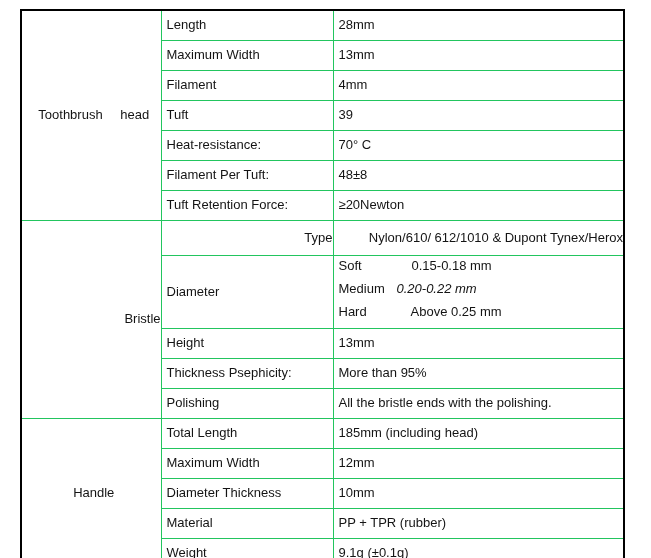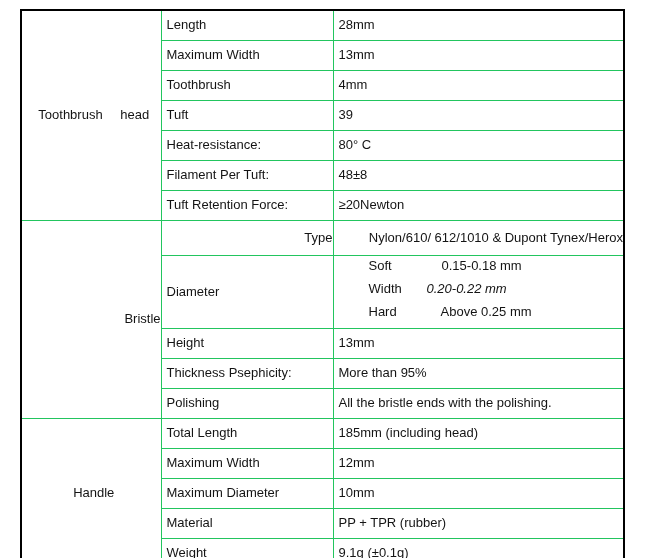--- a/index.html
+++ b/index.html
@@ -44,21 +44,21 @@
   }
   td.section-cell.wide-words {
     word-spacing: 14px;
     margin-left: 35px;
   }
   tr.r-std  td { height: 29px; }
   tr.r-type td { height: 34px; text-align: right; }
   tr.r-diam td { height: 72px; }
   td.diam-cell { vertical-align: middle; }
   .diam-line { display: flex; align-items: baseline; height: 23px; }
-  .diam-grade { display: inline-block; width: 58px; flex: 0 0 58px; margin-left: 30px; }
+  .diam-grade { display: inline-block; width: 58px; flex: 0 0 58px; }
   .diam-val-0 { margin-left: 15px; }
   .diam-val-1 { margin-left: 0; font-style: italic; }
   .diam-val-2 { margin-left: 14px; }
 </style>
 </head>
 <body>
 
 <div class="stage">
   <table class="spec">
     <colgroup>
@@ -71,30 +71,30 @@
       <tr class="r-std">
         <td class="section-cell wide-words" rowspan="7">Toothbrush head</td>
         <td>Length</td>
         <td>28mm</td>
       </tr>
       <tr class="r-std">
         <td>Maximum Width</td>
         <td>13mm</td>
       </tr>
       <tr class="r-std">
-        <td>Toothbrush</td>
+        <td>Filament</td>
         <td>4mm</td>
       </tr>
       <tr class="r-std">
         <td>Tuft</td>
         <td>39</td>
       </tr>
       <tr class="r-std">
         <td>Heat-resistance:</td>
-        <td>80° C</td>
+        <td>70° C</td>
       </tr>
       <tr class="r-std">
         <td>Filament Per Tuft:</td>
         <td>48±8</td>
       </tr>
       <tr class="r-std">
         <td>Tuft Retention Force:</td>
         <td>≥20Newton</td>
       </tr>
 
@@ -104,21 +104,21 @@
         <td>Nylon/610/ 612/1010 &amp; Dupont Tynex/Herox</td>
       </tr>
       <tr class="r-diam">
         <td>Diameter</td>
         <td class="diam-cell">
           <div class="diam-line">
             <span class="diam-grade">Soft</span>
             <span class="diam-val-0">0.15-0.18 mm</span>
           </div>
           <div class="diam-line">
-            <span class="diam-grade">Width</span>
+            <span class="diam-grade">Medium</span>
             <span class="diam-val-1">0.20-0.22 mm</span>
           </div>
           <div class="diam-line">
             <span class="diam-grade">Hard</span>
             <span class="diam-val-2">Above 0.25 mm</span>
           </div>
         </td>
       </tr>
       <tr class="r-std">
         <td>Height</td>
@@ -136,21 +136,21 @@
       <tr class="r-std">
         <td class="section-cell" rowspan="5">Handle</td>
         <td>Total Length</td>
         <td>185mm (including head)</td>
       </tr>
       <tr class="r-std">
         <td>Maximum Width</td>
         <td>12mm</td>
       </tr>
       <tr class="r-std">
-        <td>Maximum Diameter</td>
+        <td>Diameter Thickness</td>
         <td>10mm</td>
       </tr>
       <tr class="r-std">
         <td>Material</td>
         <td>PP + TPR (rubber)</td>
       </tr>
       <tr class="r-std">
         <td>Weight</td>
         <td>9.1g (±0.1g)</td>
       </tr>

